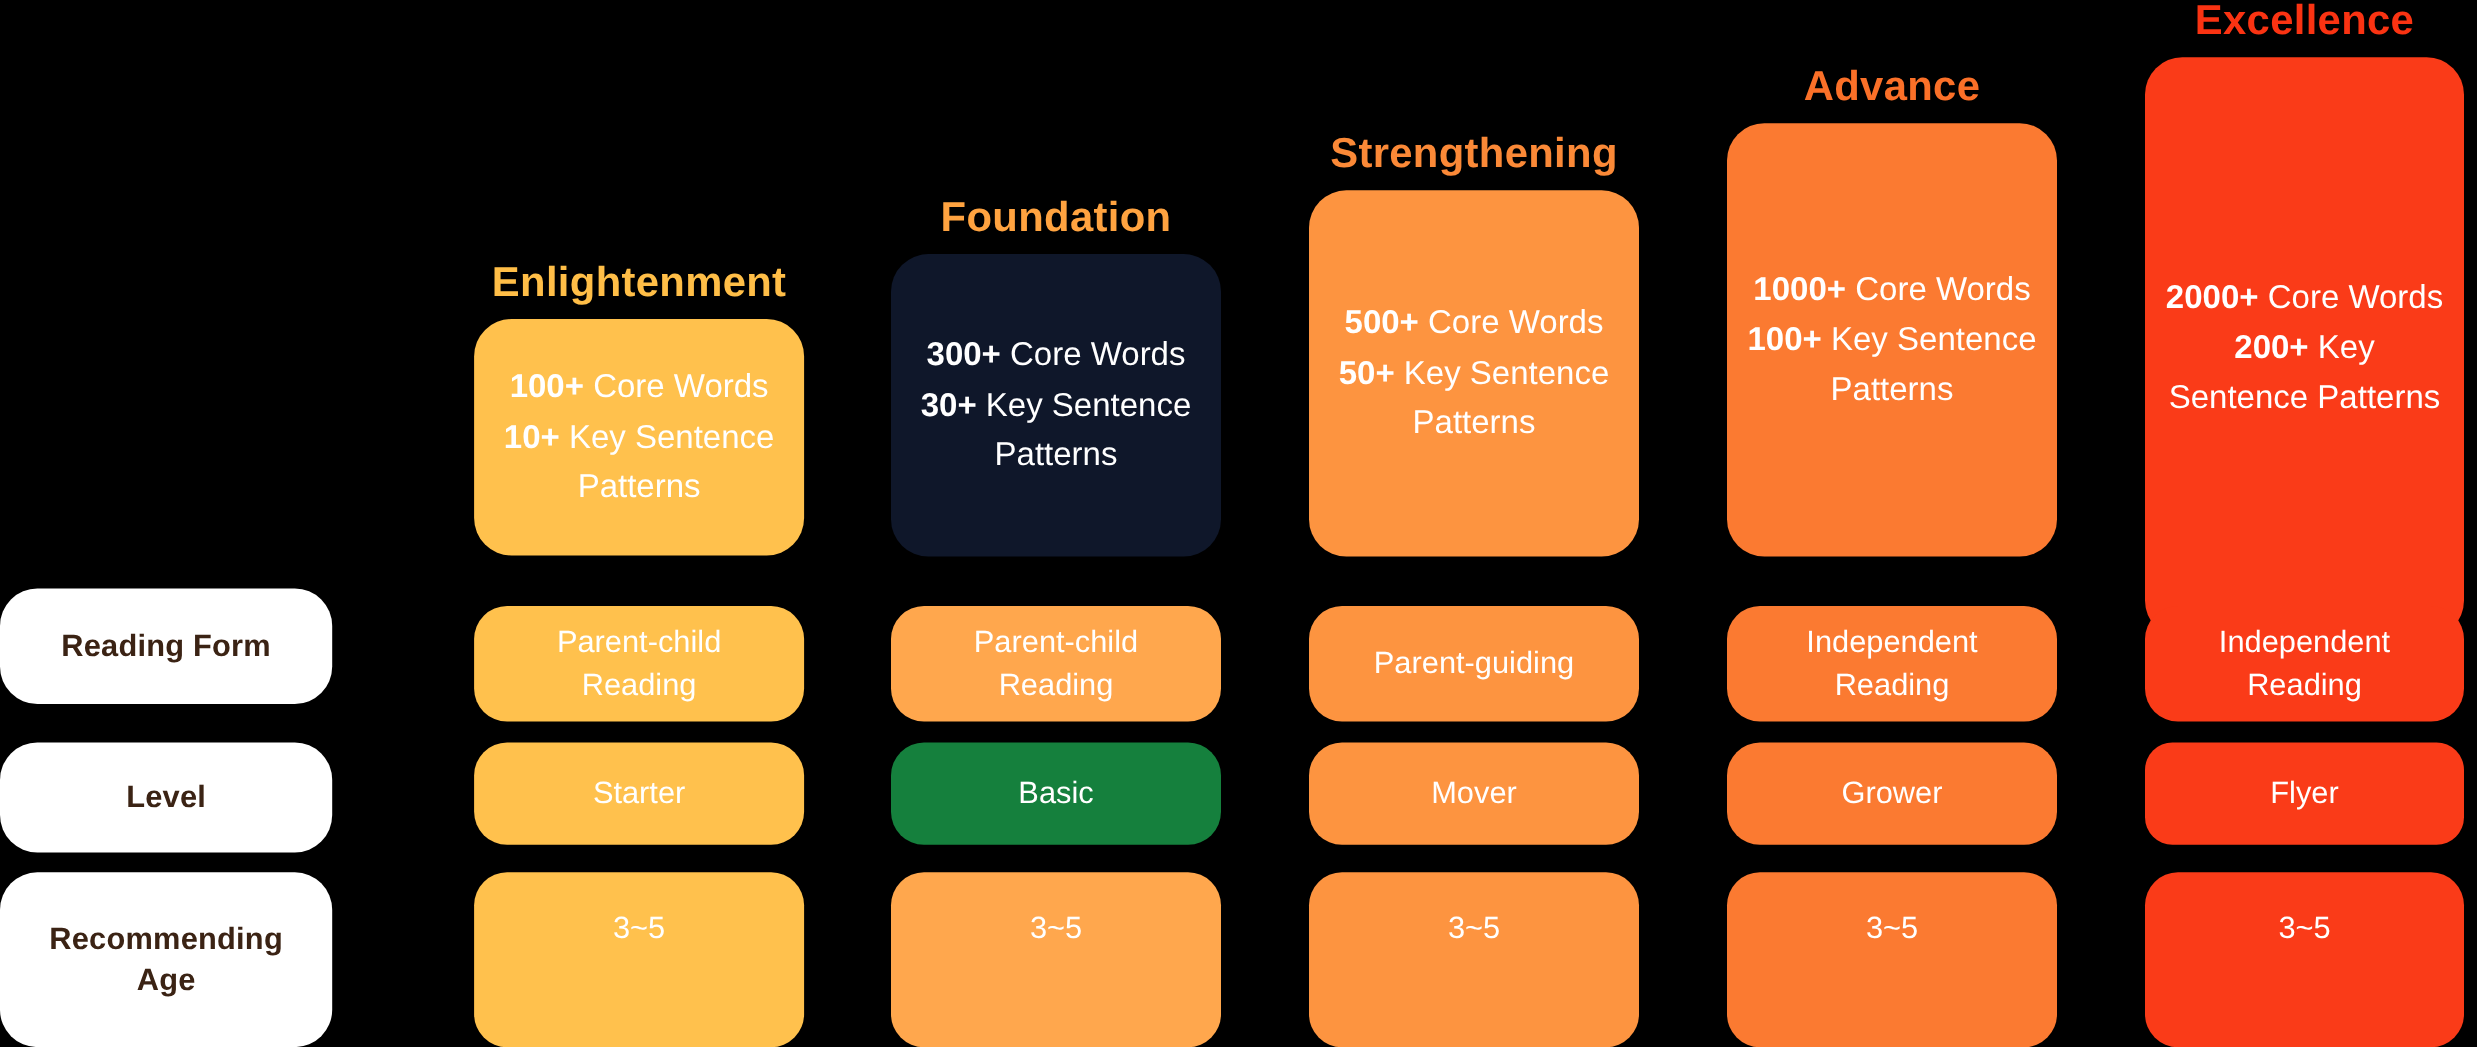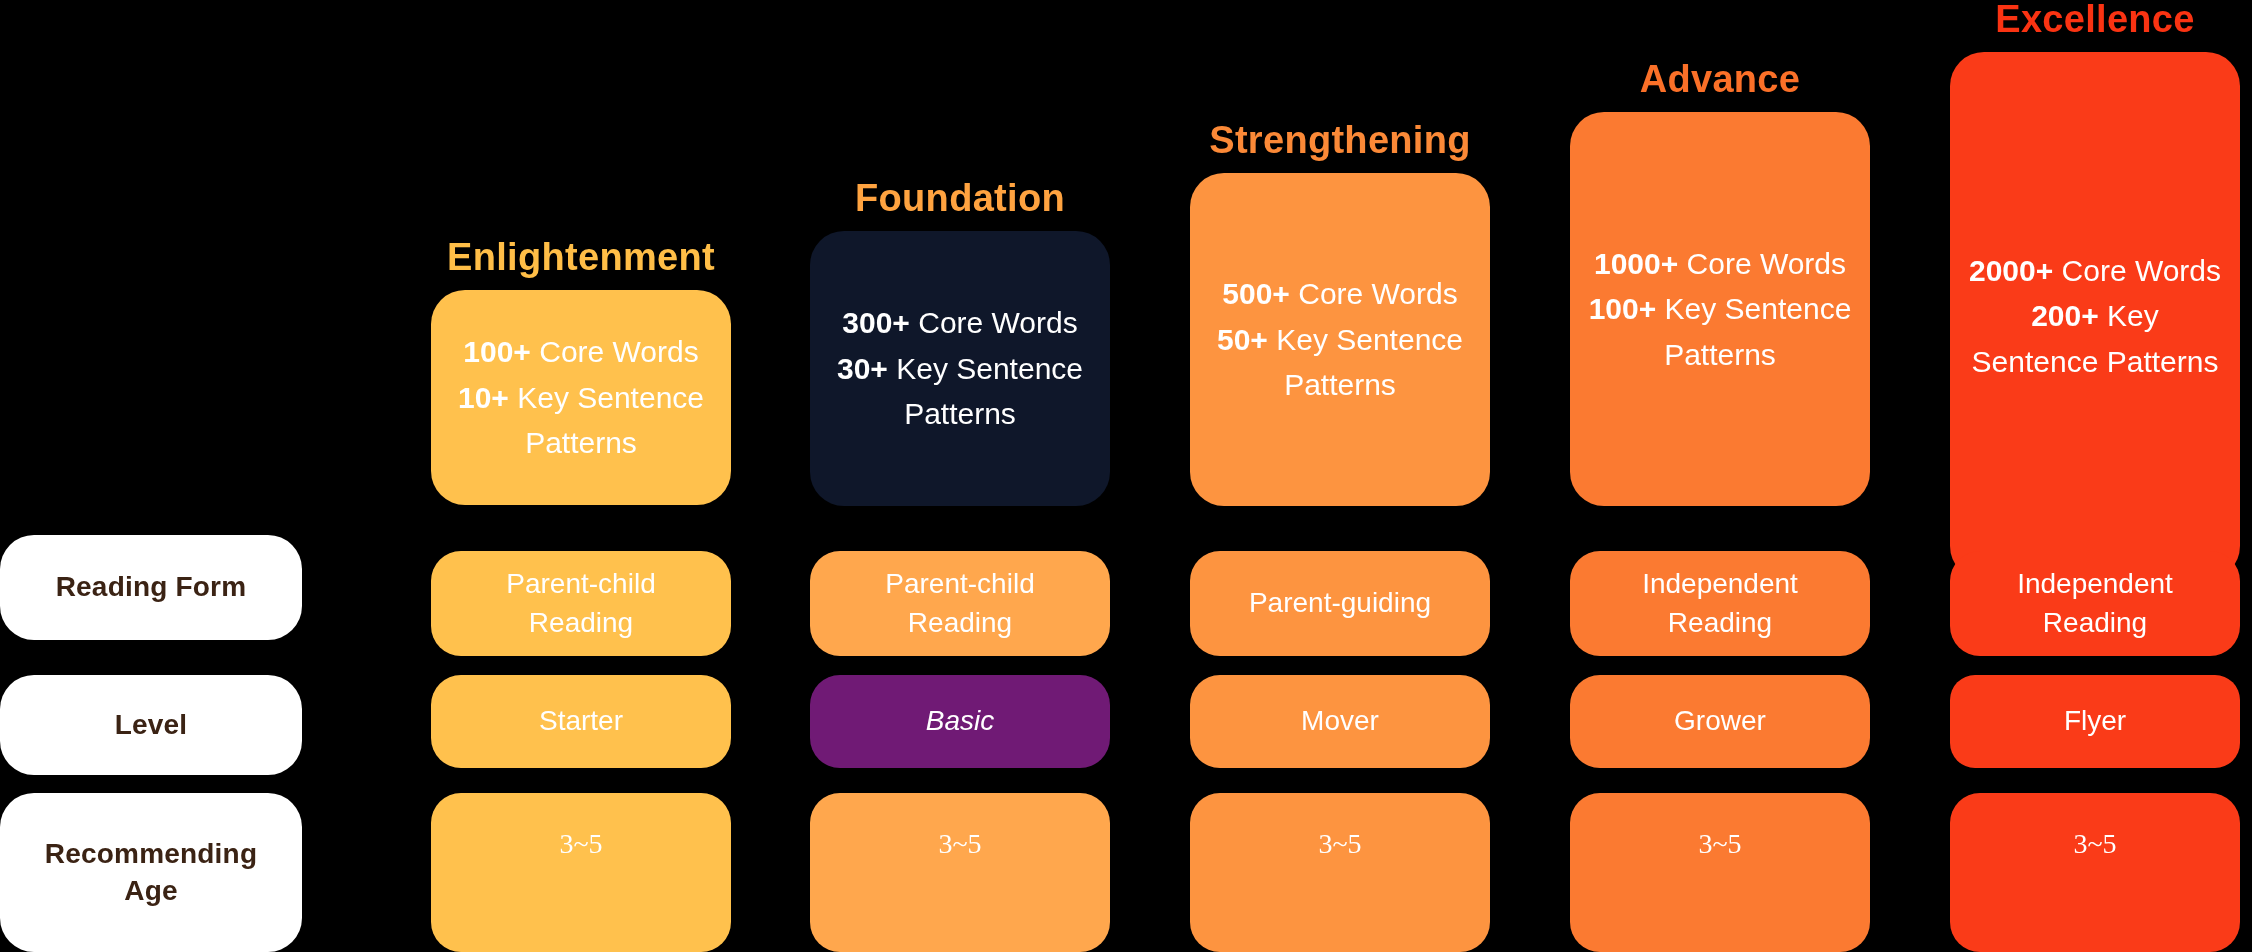--- a/index.html
+++ b/index.html
@@ -50,21 +50,21 @@
     position:absolute;left:0;width:100%;
     border-radius:30px;
     display:flex;align-items:center;justify-content:center;
     text-align:center;padding:0 10px;
     color:#fff;font-size:28px;line-height:1.36;font-weight:500;
   }
 
   
   .row-reading{top:551px;height:105px;}
   .row-level{top:675px;height:93px;}
-  .row-age{top:793px;height:159px;font-family:Liberation Serif, serif;}
+  .row-age{top:793px;height:159px;}
   .rl-reading{top:535px;height:105px;}
   .rl-level{top:675px;height:100px;}
   .rl-age{top:793px;height:159px;}
 </style>
 </head>
 <body>
 
 <div id="stage">
 
   <div id="label-col">
@@ -99,21 +99,21 @@
         </div>
       </div>
       <div class="col" style="left: 810px; width: 300px;">
         <div class="col-head" style="top: 177px; color: rgb(255, 163, 64);">Foundation</div>
         <div class="big-card" style="top: 231px; height: 275px; background: #0f172a;">
           <div class="ctext"><b>300+</b> Core Words <b>30+</b> Key Sentence Patterns</div>
         </div>
         <div class="cell row-reading" style="background: rgb(255, 167, 77);">
           <span>Parent-child<br>Reading</span>
         </div>
-        <div class="cell row-level" style="background: #701a75; font-style: italic;">
+        <div class="cell row-level" style="background: #15803d;">
           <span>Basic</span>
         </div>
         <div class="cell row-age" style="background: rgb(255, 167, 77); align-items: flex-start; padding-top: 32px;">
           <span>3~5</span>
         </div>
       </div>
       <div class="col" style="left: 1190px; width: 300px;">
         <div class="col-head" style="top: 119px; color: rgb(251, 137, 55);">Strengthening</div>
         <div class="big-card" style="top: 173px; height: 333px; background: rgb(253, 148, 64);">
           <div class="ctext"><b>500+</b> Core Words <b>50+</b> Key Sentence Patterns</div>

